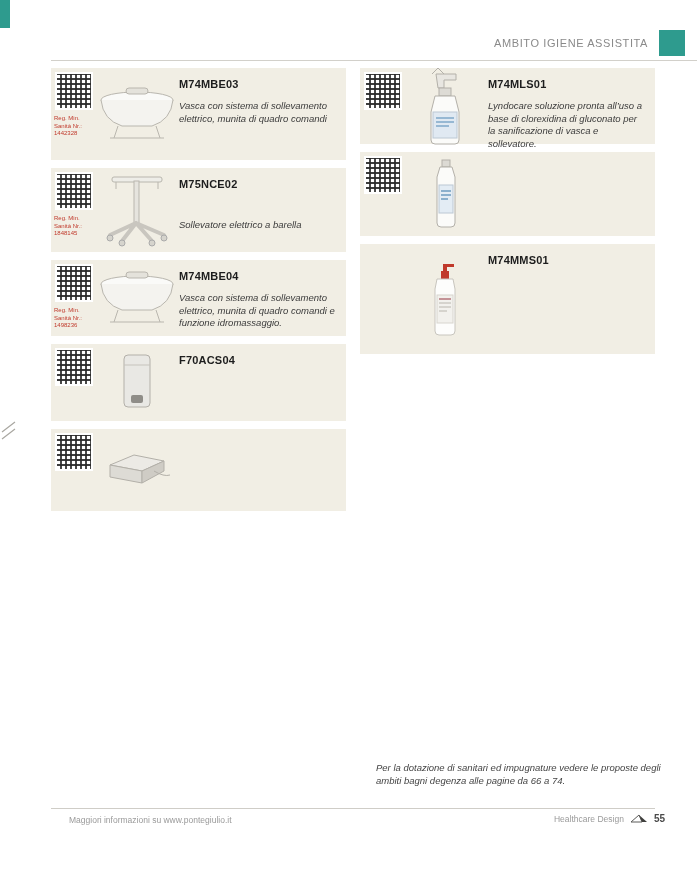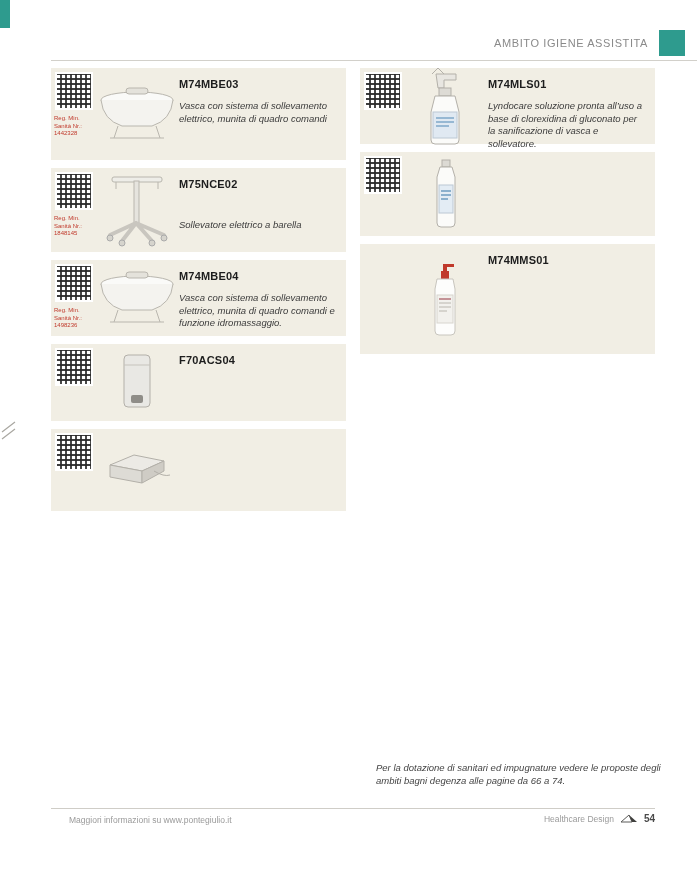--- a/index.html
+++ b/index.html
@@ -44,21 +44,21 @@
   .edge-mark { position:absolute; left:0; top:420px; }
 
   .note {
     position:absolute; left:376px; top:762px; width:298px;
     font-size:9.5px; font-style:italic; color:#444; line-height:1.35;
   }
 
   .footer-rule { position:absolute; left:51px; top:808px; width:604px; height:1px; background:#cfcdc7; }
   .footer-left { position:absolute; left:51px; top:815px; font-size:8.5px; color:#9a9a9a;margin-left:18px; }
   .footer-right {
-    position:absolute; right:42px; top:813px; display:flex; align-items:center; gap:6px;
+    position:absolute; right:32px; top:813px; display:flex; align-items:center; gap:6px;
   }
   .footer-brand { font-size:8.5px; color:#9a9a9a; }
   .footer-page { font-size:10px; color:#4a4a4a; font-weight:600; }
   svg { display:block; }
 </style>
 </head>
 <body>
 
 <div class="corner-bar"></div>
 <div class="header-title">AMBITO IGIENE ASSISTITA</div>
@@ -215,14 +215,14 @@
 <div class="note">Per la dotazione di sanitari ed impugnature vedere le proposte degli ambiti bagni degenza alle pagine da 66 a 74.</div>
 
 <div class="footer-rule"></div>
 <div class="footer-left">Maggiori informazioni su www.pontegiulio.it</div>
 <div class="footer-right">
   <span class="footer-brand">Healthcare Design</span>
   <svg width="18" height="10" viewBox="0 0 18 10">
     <path d="M1 8 L9 1 L12 8 Z" fill="none" stroke="#5a5a58" stroke-width="1"></path>
     <path d="M9 1 L17 8 L12 8 Z" fill="#3f3f3d"></path>
   </svg>
-  <span class="footer-page">54</span>
+  <span class="footer-page">55</span>
 </div>
 
 </body></html>

